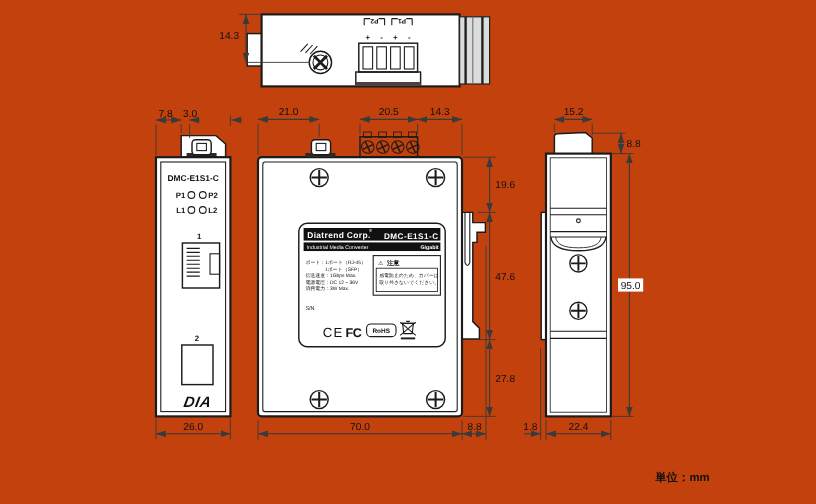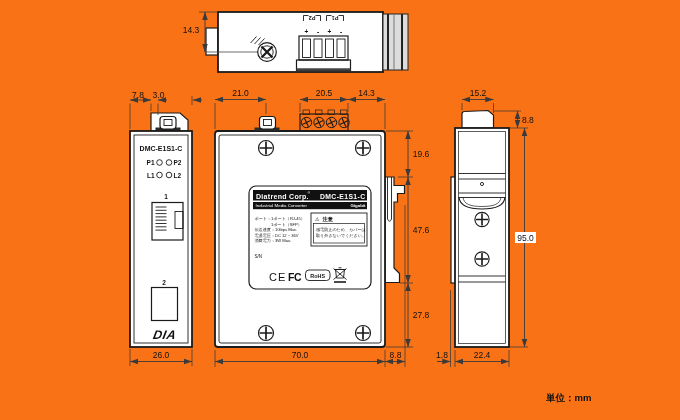--- a/index.html
+++ b/index.html
@@ -1,16 +1,16 @@
 <!DOCTYPE html>
 <html><head>
 <meta charset="utf-8">
 <style>
   html,body{margin:0;padding:0;background:#fff;}
-  .stage{position:relative;width:680px;height:420px;background:#f97316;overflow:hidden;
+  .stage{position:relative;width:680px;height:420px;background:#c2410c;overflow:hidden;
          font-family:"Liberation Sans",sans-serif;}
   svg{position:absolute;left:0;top:0;}
   
   .o  {fill:#fff;stroke:#1b1b1b;stroke-width:1.8;}
   .s1 {fill:none;stroke:#1b1b1b;stroke-width:1.2;}
   .sf {fill:#fff;stroke:#1b1b1b;stroke-width:1.2;}
   .s  {fill:none;stroke:#1b1b1b;stroke-width:0.9;}
   .thin{fill:none;stroke:#1b1b1b;stroke-width:0.7;}
   .cr {stroke:#1b1b1b;stroke-width:1.7;fill:none;}
   .cr2{stroke:#1b1b1b;stroke-width:1.2;fill:none;}

